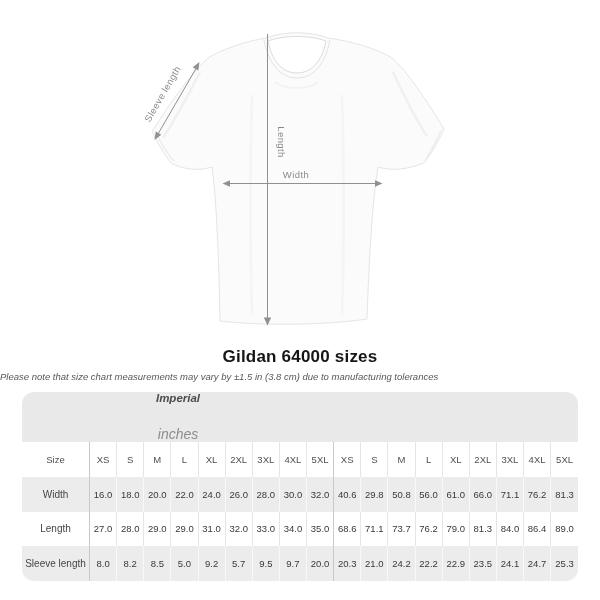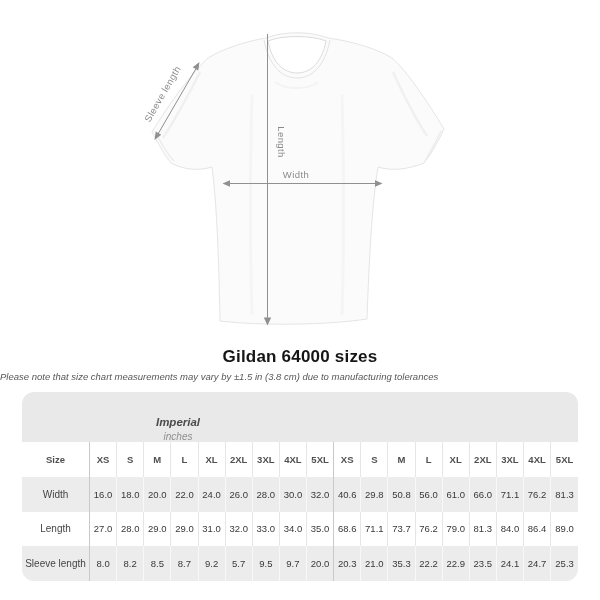--- a/index.html
+++ b/index.html
@@ -23,36 +23,36 @@
     font-size:9.5px; font-style:italic; color:#575757;
   }
 
   
   .chart {
     position:absolute; top:392px; left:22px; width:556px;
     border-radius:12px; overflow:hidden;
   }
   .unit-header { display:flex; background:#e9e9e9; height:50px; }
   .unit-section {
-    display:flex; flex-direction:column; align-items:center; justify-content:flex-end;
+    display:flex; flex-direction:column; align-items:center; justify-content:space-between;
   }
   .unit-imperial { width:312px; }
   .unit-metric { flex:1; border-left:1px solid #dedede; }
   .unit-label { font-size:11.5px; font-weight:bold; font-style:italic; color:#4c4c4c; }
-  .unit-sub { font-size:10px; font-style:italic; color:#8d8d8d; margin-top:3px; }
+  .unit-sub { font-size:14px; font-style:italic; color:#8d8d8d; margin-top:3px; }
 
   table { border-collapse:collapse; table-layout:fixed; width:556px; }
   th, td {
     height:34.75px; padding:0; text-align:center; vertical-align:middle;
     border-left:1px solid transparent;
   }
   th:first-child, td:first-child { border-left:none; }
   .label-col { width:67px; }
   thead tr { background:#ffffff; }
-  thead th { font-size:9.5px; font-weight:bold; color:#4f4f4f; border-left-color:#e6e6e6; }
+  thead th { font-size:9.5px; font-weight:normal; color:#4f4f4f; border-left-color:#e6e6e6; }
   tr.row-gray  { background:#ececec; }
   tr.row-white { background:#ffffff; }
   tr.row-gray  td { border-left-color:#f8f8f8; }
   tr.row-white td { border-left-color:#e6e6e6; }
   td.row-label { font-size:10px; color:#454545; }
   td.value-cell { font-size:9.5px; color:#383838; }
   .group-start { border-left-color:#c9c9c9 !important; }
 
   svg text { font-family:"Liberation Sans", sans-serif; }
 </style>
@@ -183,29 +183,29 @@
           <td class="value-cell">81.3</td>
           <td class="value-cell">84.0</td>
           <td class="value-cell">86.4</td>
           <td class="value-cell">89.0</td>
         </tr>
         <tr class="row-gray">
           <td class="label-col row-label">Sleeve length</td>
           <td class="value-cell group-start">8.0</td>
           <td class="value-cell">8.2</td>
           <td class="value-cell">8.5</td>
-          <td class="value-cell">8.7</td>
+          <td class="value-cell">5.0</td>
           <td class="value-cell">9.2</td>
           <td class="value-cell">5.7</td>
           <td class="value-cell">9.5</td>
           <td class="value-cell">9.7</td>
           <td class="value-cell">20.0</td>
           <td class="value-cell group-start">20.3</td>
           <td class="value-cell">21.0</td>
-          <td class="value-cell">35.3</td>
+          <td class="value-cell">24.2</td>
           <td class="value-cell">22.2</td>
           <td class="value-cell">22.9</td>
           <td class="value-cell">23.5</td>
           <td class="value-cell">24.1</td>
           <td class="value-cell">24.7</td>
           <td class="value-cell">25.3</td>
         </tr>
       </tbody>
   </table>
 </div>

